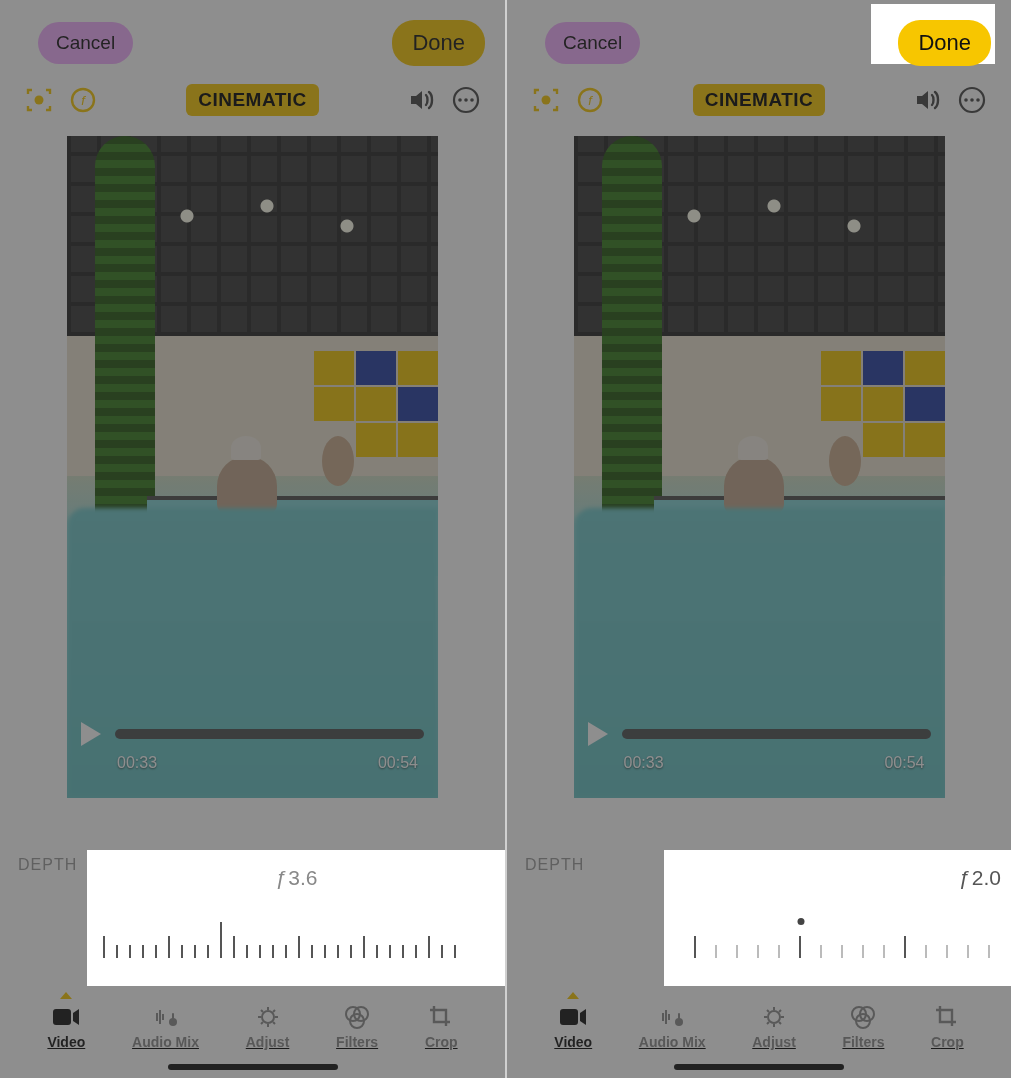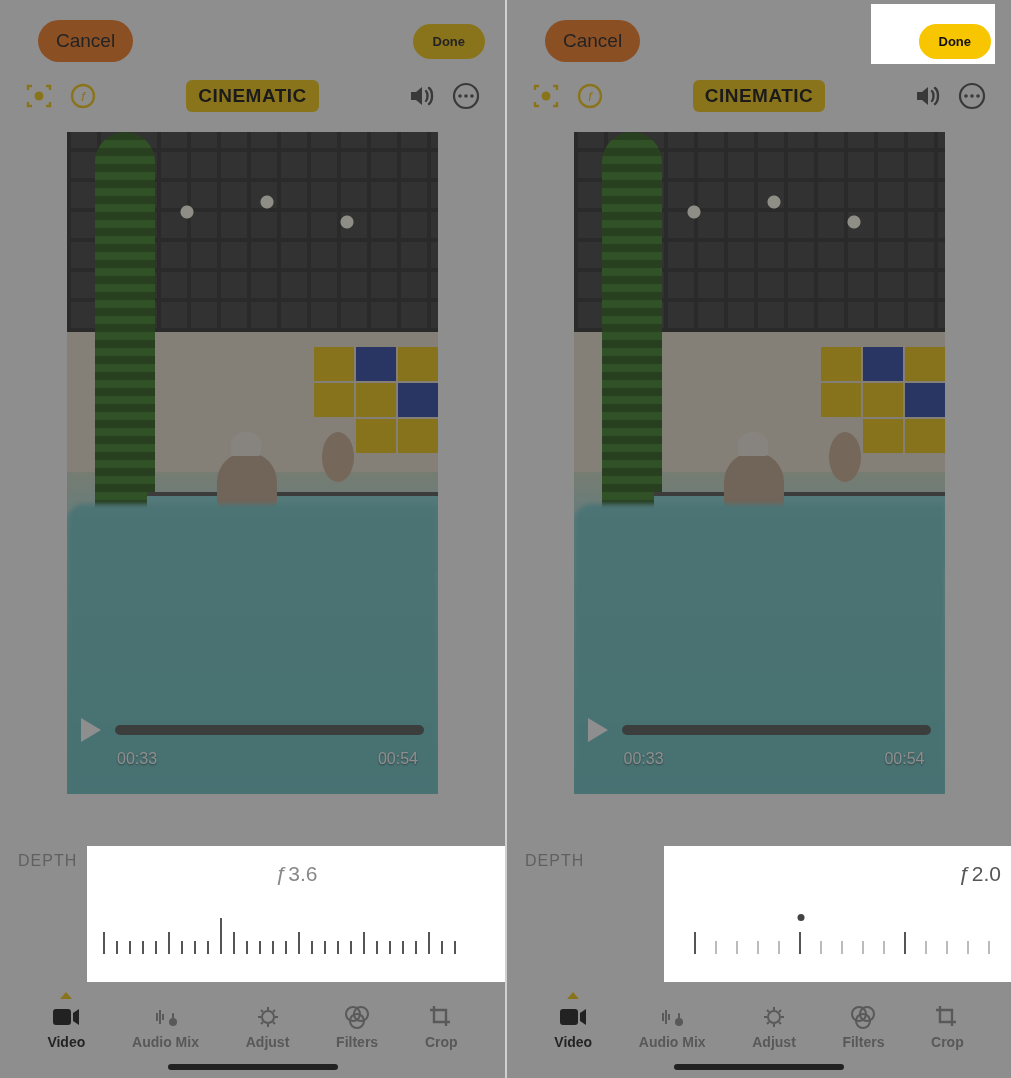--- a/index.html
+++ b/index.html
@@ -26,34 +26,34 @@
     pointer-events: none;
     z-index: 50;
   }
   .topbar {
     display: flex;
     justify-content: space-between;
     align-items: center;
     padding: 20px 20px 10px 38px;
   }
   .btn-cancel {
-    background: #f97316;
+    background: #f0abfc;
     border: none;
     border-radius: 22px;
     padding: 10px 18px;
     font-size: 19px;
     font-weight: 500;
     color: #111;
   }
   .btn-done {
     border: none;
     border-radius: 22px;
     padding: 10px 20px;
-    font-size: 13px;
-    font-weight: 700;
+    font-size: 22px;
+    font-weight: 400;
     color: #111;
   }
   .iconbar {
     display: flex;
     align-items: center;
     padding: 8px 24px 0 24px;
     gap: 14px;
   }
   .spacer { flex: 1; }
   .badge {
@@ -125,21 +125,21 @@
   .depth-panel.leftpanel { margin-right:-20px; }
   .fvalue { color:#888; font-size:21px; font-weight:500; }
   .fvalue .fsym { font-style:italic; margin-right:2px; }
   .ticks { position:relative; width:100%; height:48px; margin-top:26px; overflow:hidden; }
   .ticks .center-dot {
     position:absolute; top:2px; left:50%; transform:translateX(-50%);
     width:7px;height:7px;border-radius:50%;background:#444;
   }
   .bottom-tabs {
     position:absolute; bottom:28px; left:0; right:0;
-    display:flex; justify-content:space-around; padding:0 24px;
+    display:flex; justify-content:space-around; padding:0 24px;text-decoration:underline;
   }
   .tab { display:flex; flex-direction:column; align-items:center; gap:4px; color:#888; font-size:14px; font-weight:600; position:relative; }
   .tab.active { color:#111; }
   .tab .dot { position:absolute; top:-12px; width:0;height:0;border-left:6px solid transparent;border-right:6px solid transparent;}
   .tab-icon { width:30px; height:26px; display:flex;align-items:center;justify-content:center; }
   .home-ind { position:absolute; bottom:8px; left:50%; transform:translateX(-50%); width:170px; height:6px; background:#111; border-radius:3px; }
   .highlight-box {
     position:absolute; background:#fff; z-index:55;
   }
   svg { display:block; }

